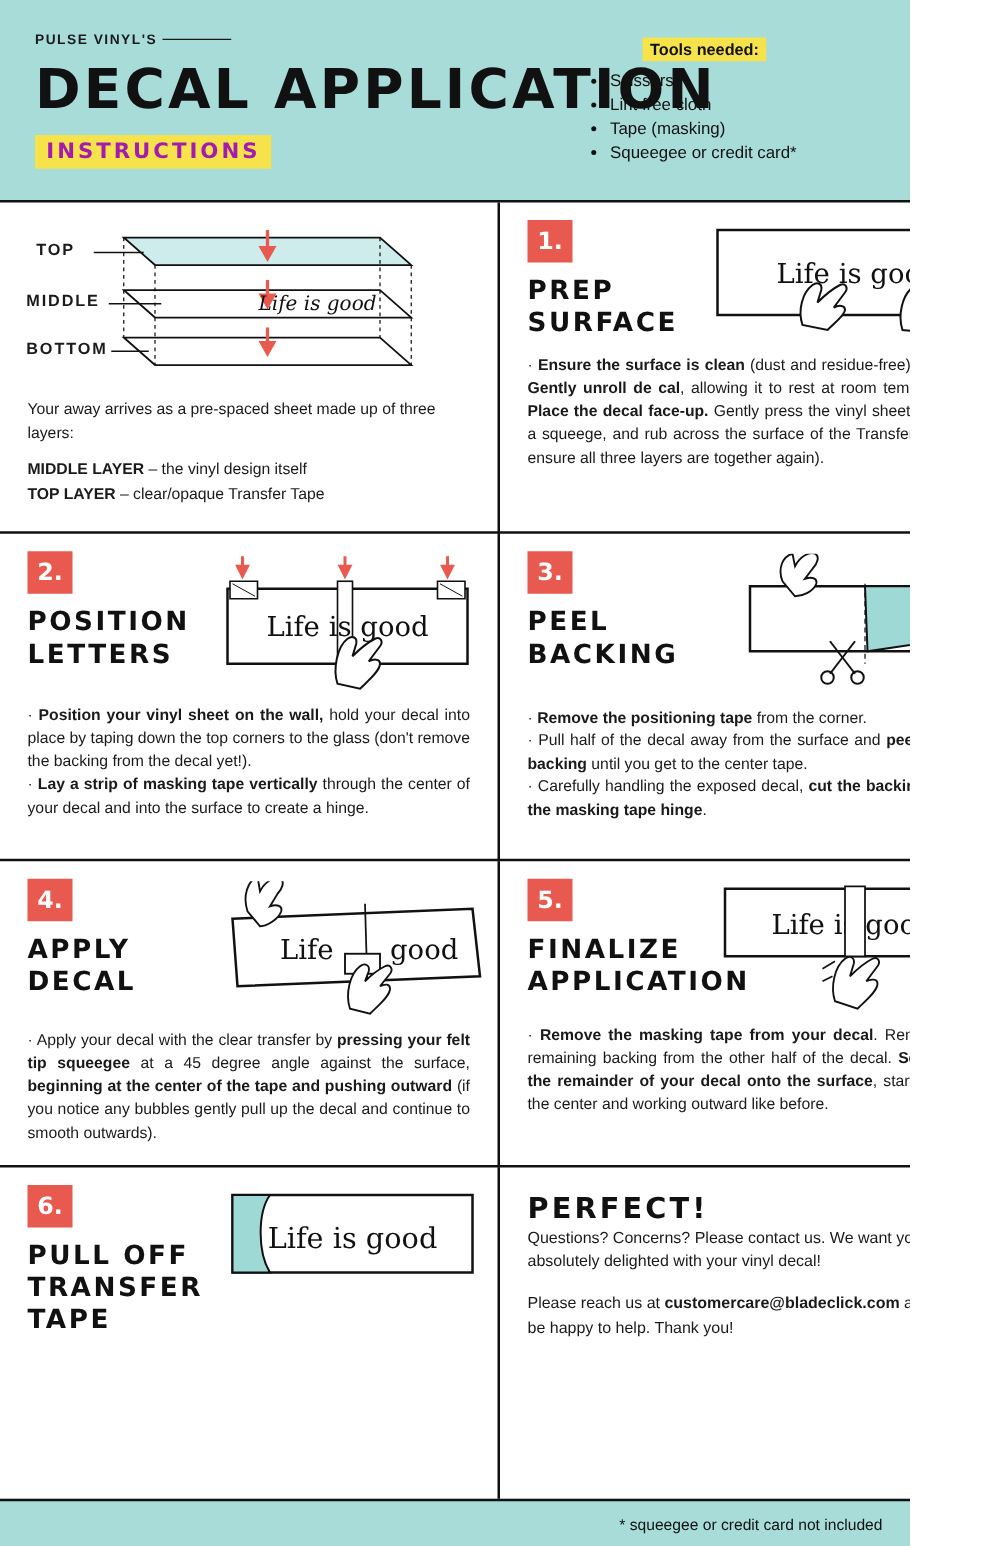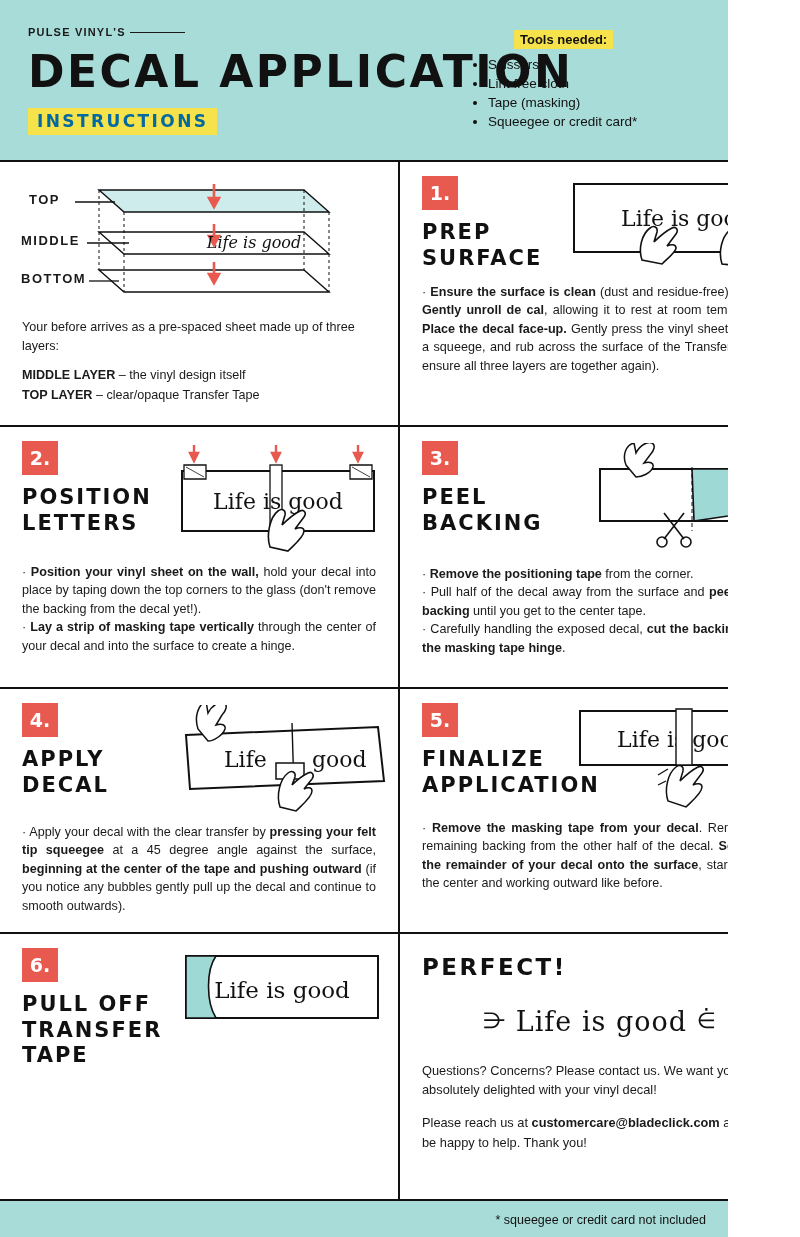--- a/index.html
+++ b/index.html
@@ -48,21 +48,21 @@
     line-height: 1;
   }
   .sub-title-wrap { margin-top: 14px; }
   .sub-title {
     display: inline-block;
     background: #f6e24a;
     font-weight: 700;
     font-size: 17px;
     letter-spacing: 2.4px;
     padding: 3px 9px 4px 9px;
-    color: #0369a1;
+    color: #a21caf;
     font-family: "DejaVu Sans", sans-serif;
   }
   .tools {
     position: absolute;
     right: 28px;
     top: 30px;
     width: 230px;
   }
   .tools-title {
     display: inline-block;
@@ -232,21 +232,21 @@
           <line x1="46" y1="20" x2="86" y2="20" stroke="#111" stroke-width="1.3"></line>
           <line x1="58" y1="61" x2="100" y2="61" stroke="#111" stroke-width="1.3"></line>
           <line x1="60" y1="99" x2="90" y2="99" stroke="#111" stroke-width="1.3"></line>
           <text x="225" y="66" text-anchor="middle" font-family="DejaVu Serif, serif" font-size="16" font-style="italic" fill="#111">Life is good</text>
         </svg>
         <div style="position:absolute;left:0;top:10px;font-weight:700;font-size:13px;letter-spacing:1.5px;">TOP</div>
         <div style="position:absolute;left:-8px;top:51px;font-weight:700;font-size:13px;letter-spacing:1.5px;">MIDDLE</div>
         <div style="position:absolute;left:-8px;top:89px;font-weight:700;font-size:13px;letter-spacing:1.5px;">BOTTOM</div>
       </div>
       <div class="intro-text">
-        <div>Your before arrives as a pre-spaced sheet made up of three layers:</div>
+        <div>Your away arrives as a pre-spaced sheet made up of three layers:</div>
         <div class="layers">
           <div><b>MIDDLE LAYER</b><span> – the vinyl design itself</span></div>
           <div><b>TOP LAYER</b><span> – clear/opaque Transfer Tape</span></div>
         </div>
       </div>
     </div>
 
     <div class="cell cell-1">
       <div class="head-row">
         <div class="head-col">
@@ -404,25 +404,20 @@
             <text x="110" y="48" text-anchor="middle" font-family="DejaVu Serif, serif" font-size="23" fill="#111">Life is good</text>
 
             <path d="M14 6 L44 6 C34 20 34 52 44 68 L14 68 Z" fill="#9fd9d6" stroke="#111" stroke-width="1.6"></path>
           </svg>
         </div>
       </div>
     </div>
 
     <div class="cell cell-7">
       <div class="perfect">PERFECT!</div>
-      <div class="script">
-        <span class="dash">⋺</span>
-        <span>Life is good</span>
-        <span class="dash">⋵</span>
-      </div>
       <div class="final-text">
         <p>Questions? Concerns? Please contact us. We want you to be absolutely delighted with your vinyl decal!</p>
         <p><span>Please reach us at </span><b>customercare@bladeclick.com</b><span> and we'll be happy to help. Thank you!</span></p>
       </div>
     </div>
 
   </div>
 
   <div class="footer">
     <span>* squeegee or credit card not included</span>

